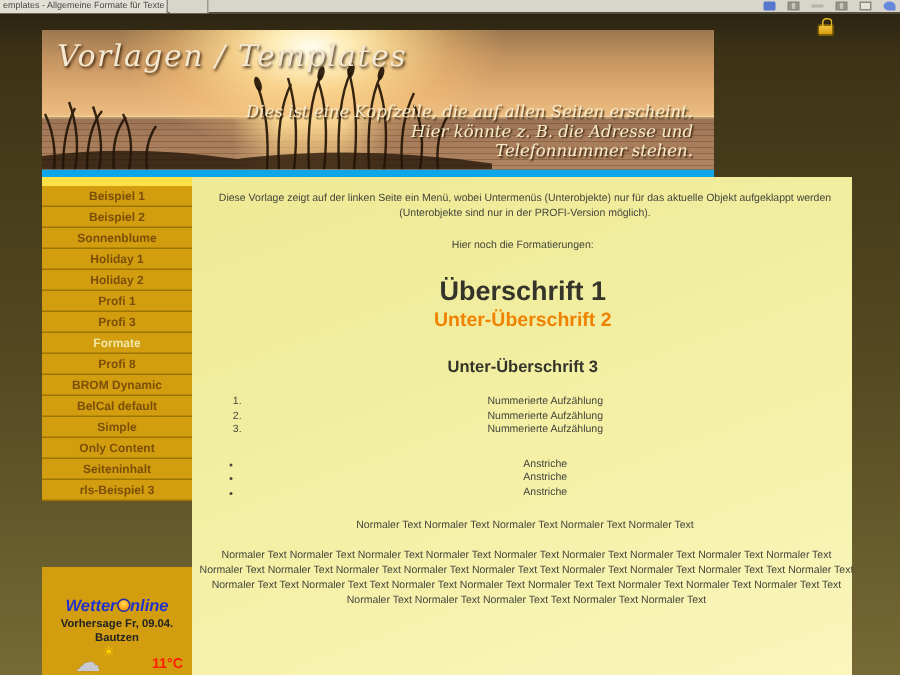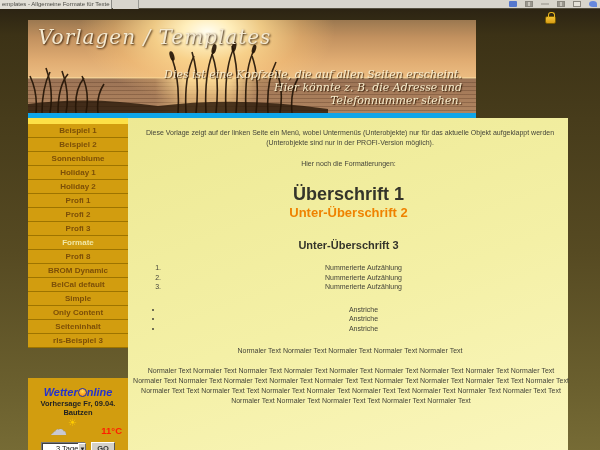--- a/index.html
+++ b/index.html
@@ -64,21 +64,21 @@
   
   .menu { position:absolute; left:28px; top:118px; width:100px; border-top:6px solid #fde047; }
   .menu-item { height:14px; line-height:14px; background:#d29d0f; border-bottom:1px solid #9d7400;
     text-align:center; font-size:8px; font-weight:bold; color:#7c4f08; cursor:pointer;
     white-space:nowrap; overflow:hidden; }
   .menu-item.active { color:#f0e7a6; }
 
   
   .weather { position:absolute; left:28px; top:378px; width:100px; height:72px;
     background:#d29d0f; text-align:center; }
-  .w-logo { font-size:11px; font-weight:bold; font-style:italic; color:#2433cc; line-height:13px; padding-top:8px; }
+  .w-logo { font-size:11px; font-weight:bold; font-style:italic; color:#2433cc; line-height:13px; padding-top:20px; }
   .w-sun { display:inline-block; width:9px; height:9px; border-radius:50%;
     background:radial-gradient(circle at 50% 35%, #ffdd55 0%, #ff9911 70%); vertical-align:-1px;
     border:1px solid #1d2cb0; }
   .w-line { font-size:7.5px; font-weight:bold; color:#222; line-height:9px; }
   .w-row { position:relative; height:22px; margin-top:2px; }
   .w-cloud { position:absolute; left:22px; top:0px; font-size:17px; color:#c9c9d2;
     text-shadow:0 0 1px #8a8a96; }
   .w-cloudsun { position:absolute; left:40px; top:-2px; font-size:10px; color:#ffcc00; }
   .w-temp { position:absolute; right:6px; top:6px; font-size:9.5px; font-weight:bold; color:#ff1e00; }
   .w-controls { display:flex; justify-content:center; gap:6px; margin-top:1px; }
@@ -171,21 +171,20 @@
   </div>
 </div>
 
 <div class="menu">
   <div class="menu-item">Beispiel 1</div>
   <div class="menu-item">Beispiel 2</div>
   <div class="menu-item">Sonnenblume</div>
   <div class="menu-item">Holiday 1</div>
   <div class="menu-item">Holiday 2</div>
   <div class="menu-item">Profi 1</div>
-  <div class="menu-item">Profi 2</div>
   <div class="menu-item">Profi 3</div>
   <div class="menu-item active">Formate</div>
   <div class="menu-item">Profi 8</div>
   <div class="menu-item">BROM Dynamic</div>
   <div class="menu-item">BelCal default</div>
   <div class="menu-item">Simple</div>
   <div class="menu-item">Only Content</div>
   <div class="menu-item">Seiteninhalt</div>
   <div class="menu-item">rls-Beispiel 3</div>
 </div>

